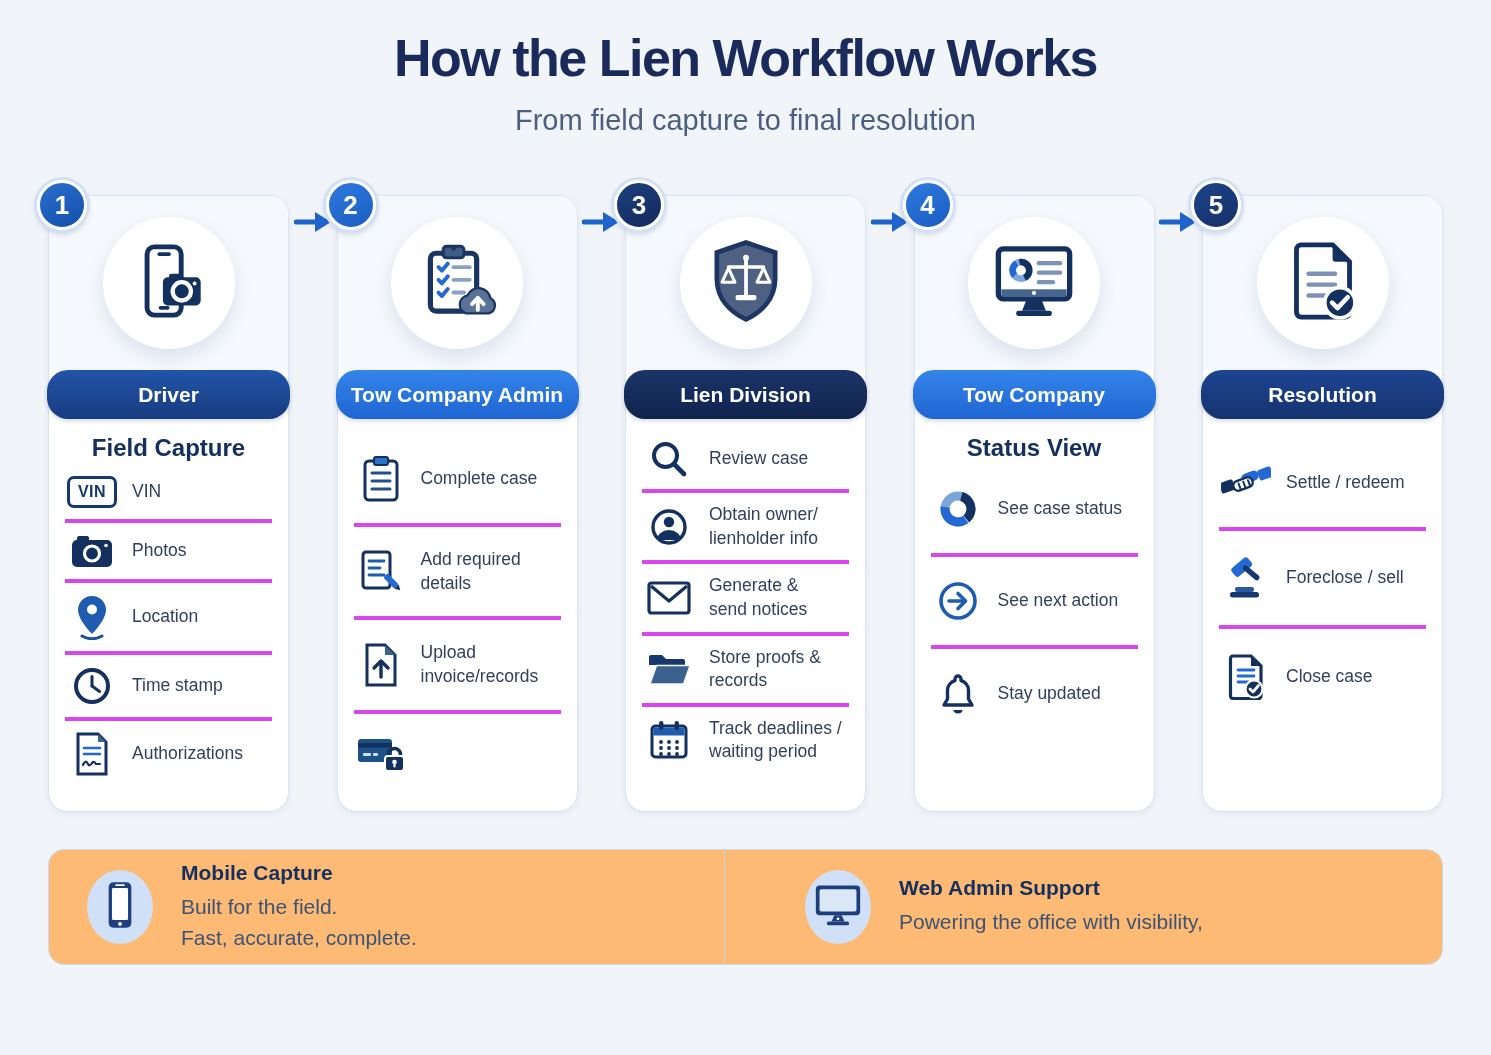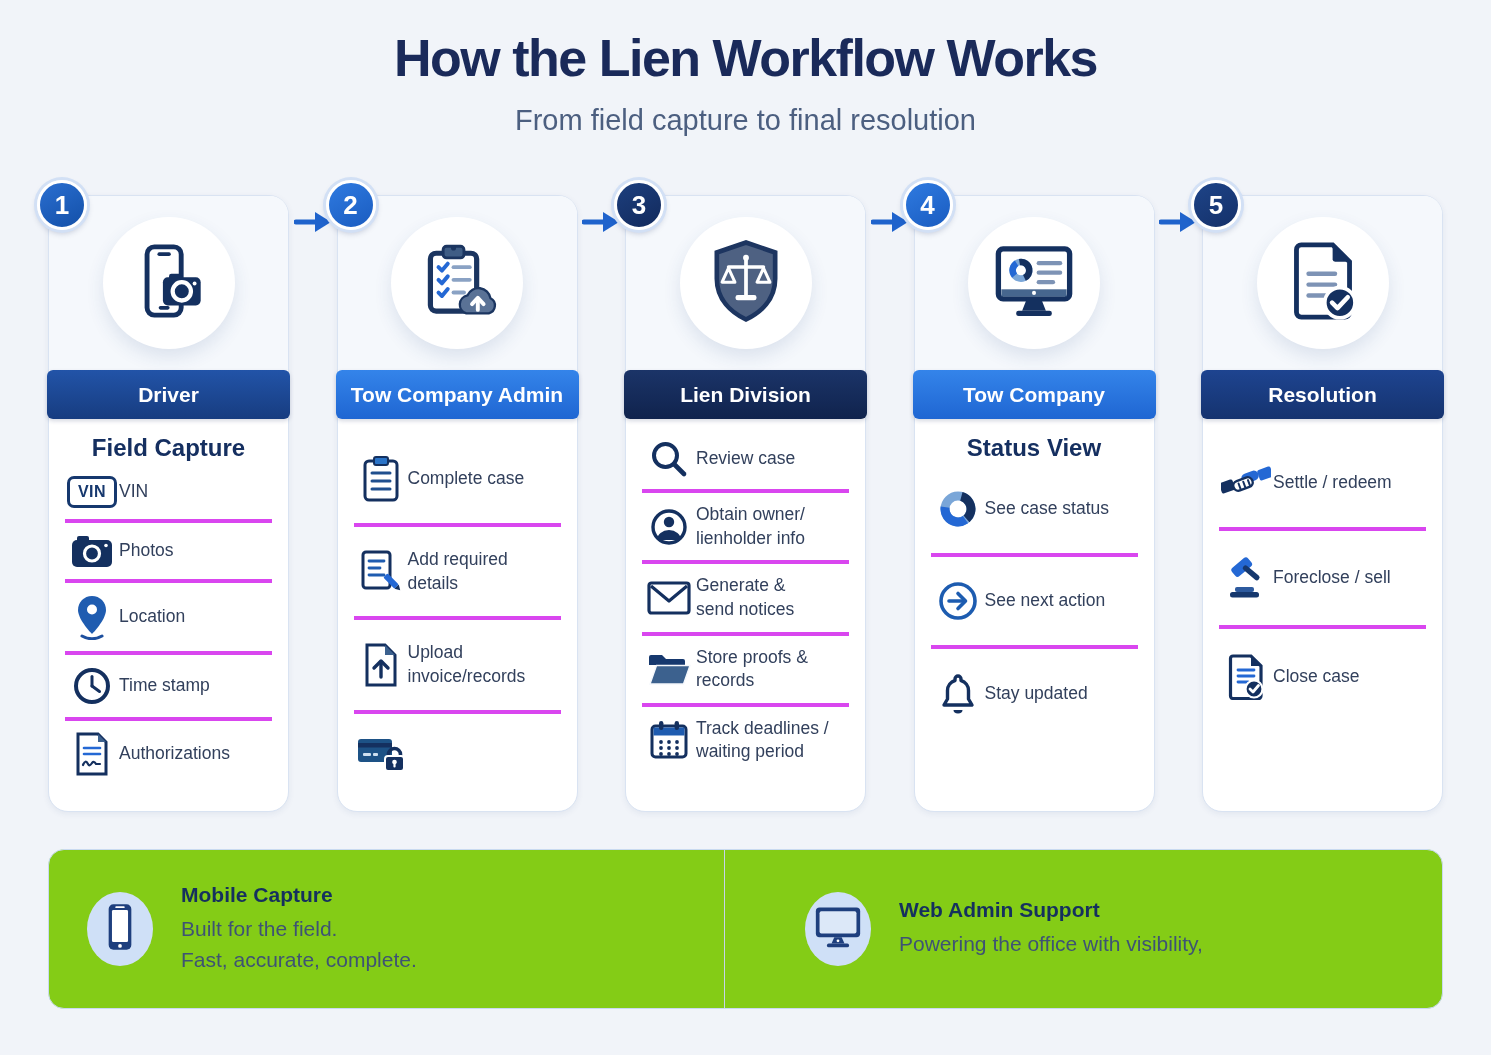--- a/index.html
+++ b/index.html
@@ -65,40 +65,40 @@
   }
   .hero-circle{
     width:132px;height:132px;border-radius:50%;
     background:#ffffff;
     box-shadow:0 8px 18px rgba(40,70,130,.12);
     display:flex;align-items:center;justify-content:center;
   }
   .band{
     height:49px;
     margin:0 -2px;
-    border-radius:6px;
+    border-radius:21px;
     display:flex;align-items:center;justify-content:center;
     color:#ffffff;font-weight:700;font-size:21px;
     box-shadow:0 2px 4px rgba(20,40,90,.18);
     position:relative;z-index:2;
     white-space:nowrap;
   }
   .band-1{background:linear-gradient(180deg,#2254a8,#173c80);}
   .band-2{background:linear-gradient(180deg,#3484ea,#1f66d2);}
   .band-3{background:linear-gradient(180deg,#1b3468,#10234d);}
   .band-4{background:linear-gradient(180deg,#3484ea,#1f66d2);}
   .band-5{background:linear-gradient(180deg,#1e4490,#15336f);}
   .step-sub{
     text-align:center;
     font-size:24px;font-weight:700;color:#152f60;
     padding:15px 0 3px 0;
   }
   .items{margin:0 16px;}
   .item{
-    display:flex;align-items:center;gap:0;
+    display:flex;align-items:center;gap:13px;
     padding:12px 0;
   }
   .item + .item{border-top:4px solid #d946ef;}
   .icon-box{
     width:54px;min-width:54px;
     display:flex;align-items:center;justify-content:center;
   }
   .item-label{
     font-size:17.5px;
     color:#32405c;
@@ -119,22 +119,22 @@
   
   .arrow-slot{
     flex:1;
     display:flex;align-items:flex-start;justify-content:center;
     margin-top:14px;
   }
   
   .footer{
     display:flex;
     margin:37px 48px 12px 48px;
-    height:160px;
-    background:#84cc16;
+    height:116px;
+    background:#fdba74;
     border:1.5px solid #c9daf0;
     border-radius:16px;
     box-sizing:border-box;
   }
   .footer-half{
     flex:1;
     display:flex;align-items:center;gap:28px;
     padding-left:38px;
     box-sizing:border-box;
   }

